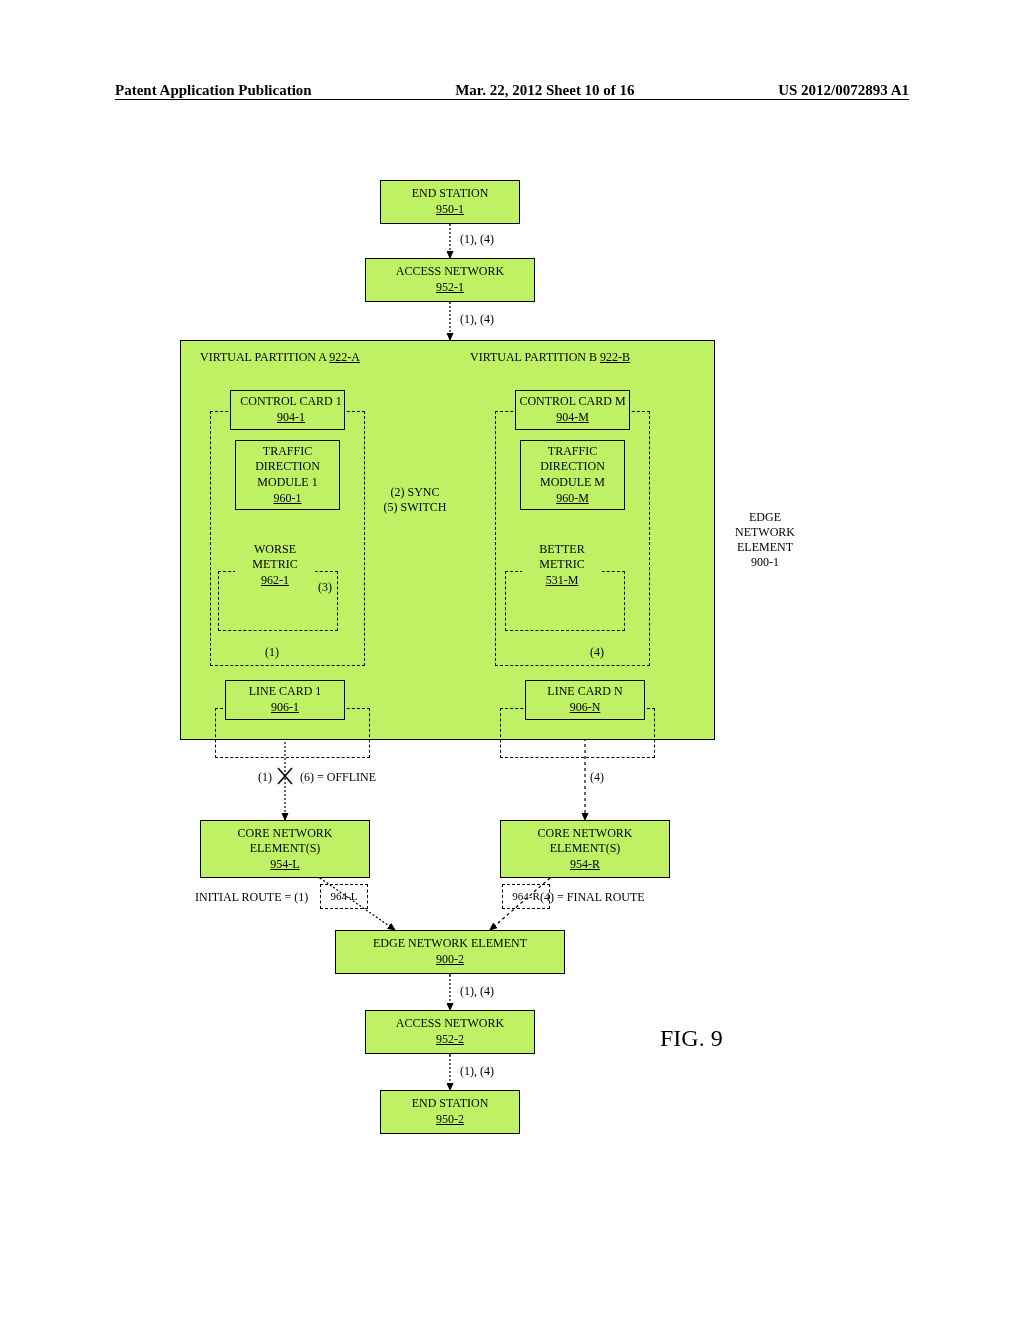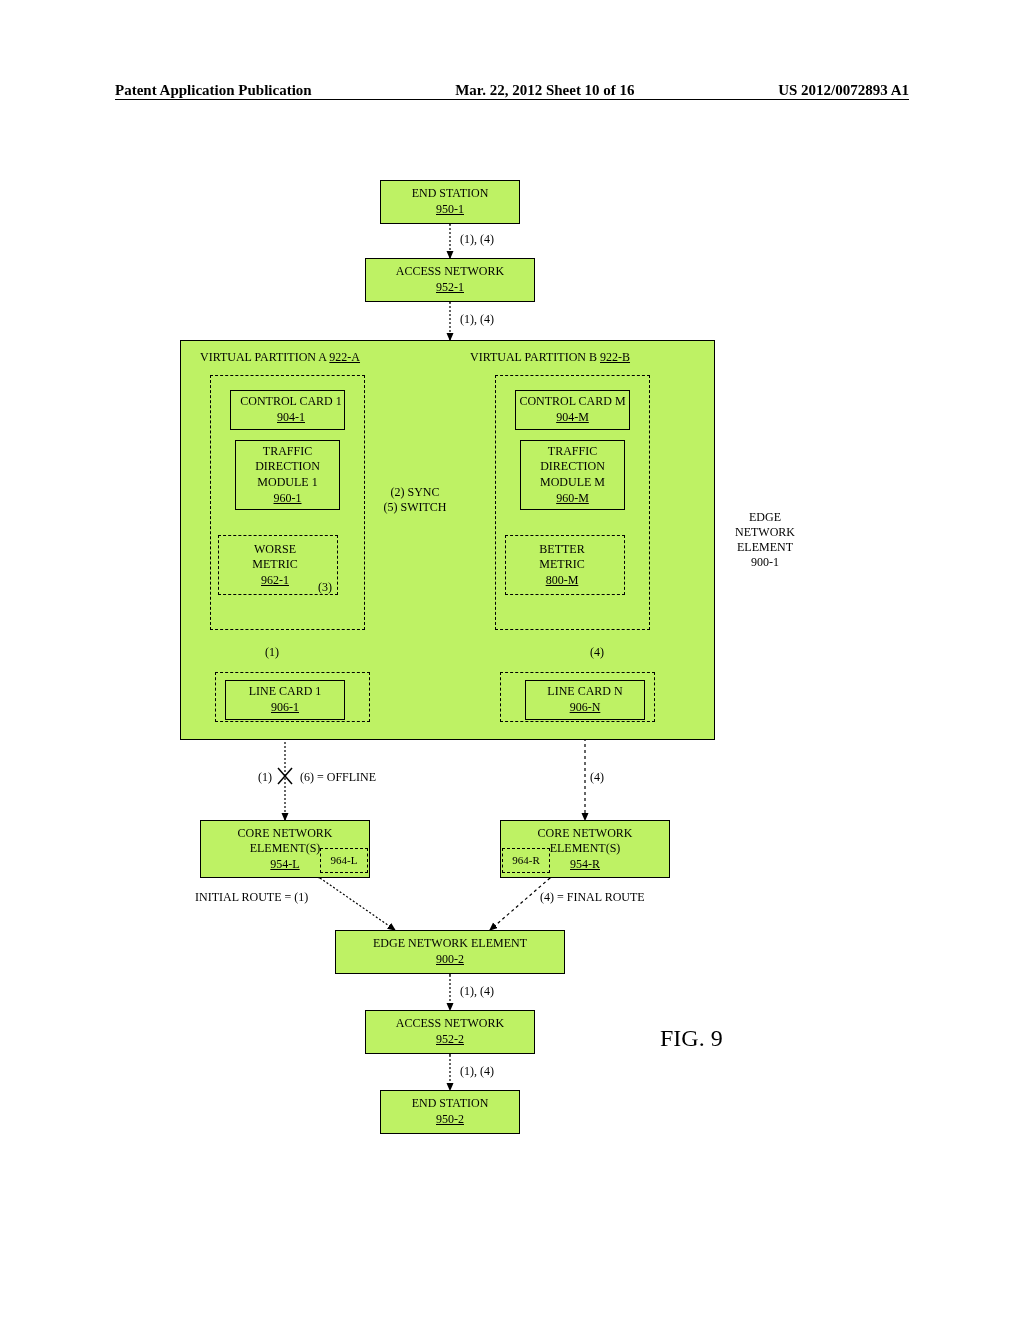--- a/index.html
+++ b/index.html
@@ -39,20 +39,21 @@
   display: flex;
   flex-direction: column;
   justify-content: center;
   font-size: 12px;
   line-height: 1.3;
 }
 .box .ref { text-decoration: underline; }
 .dashed-box {
   position: absolute;
   border: 1.5px dashed #000;
+  margin-top: 36px;
 }
 .label {
   position: absolute;
   font-size: 12px;
   text-align: center;
 }
 .fig-label {
   position: absolute;
   font-size: 24px;
   font-family: "Times New Roman", serif;
@@ -171,21 +172,21 @@
     <div>TRAFFIC
 DIRECTION
 MODULE M</div>
     <div class="ref">960-M</div>
   </div>
 
   <div class="dashed-box" style="left:335px; top:355px; width:120px; height:60px;"></div>
   <div class="box" style="left:352px; top:362px; width:80px; height:46px; border:none; white-space:pre-line;">
     <div>BETTER
 METRIC</div>
-    <div class="ref">800-M</div>
+    <div class="ref">531-M</div>
   </div>
 
   <div class="label" style="left:205px; top:305px; width:80px; white-space:pre-line; text-align:center;">(2) SYNC
 (5) SWITCH</div>
 
   <div class="label" style="left:95px; top:465px;">(1)</div>
   <div class="label" style="left:420px; top:465px;">(4)</div>
 
   <div class="dashed-box" style="left:45px; top:492px; width:155px; height:50px;"></div>
   <div class="box" style="left:55px; top:500px; width:120px; height:40px;">

